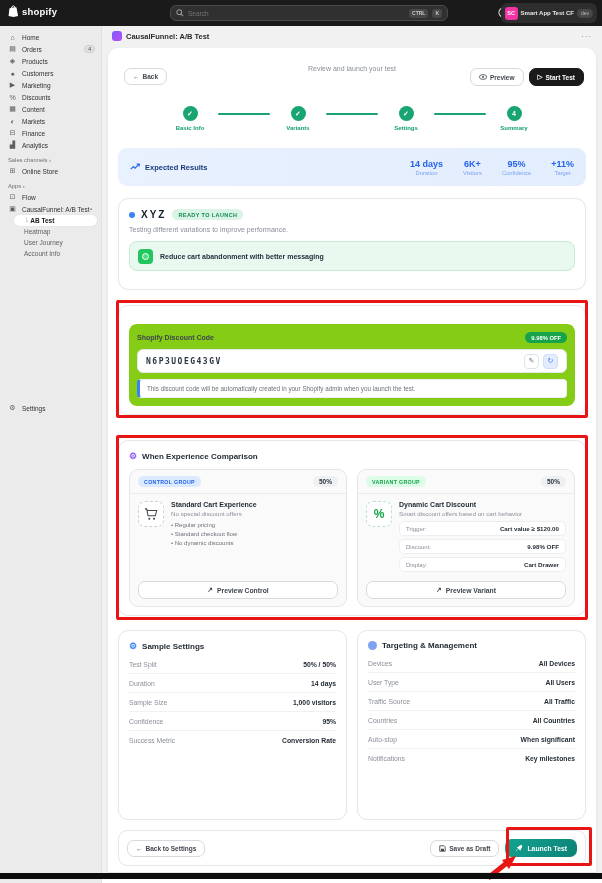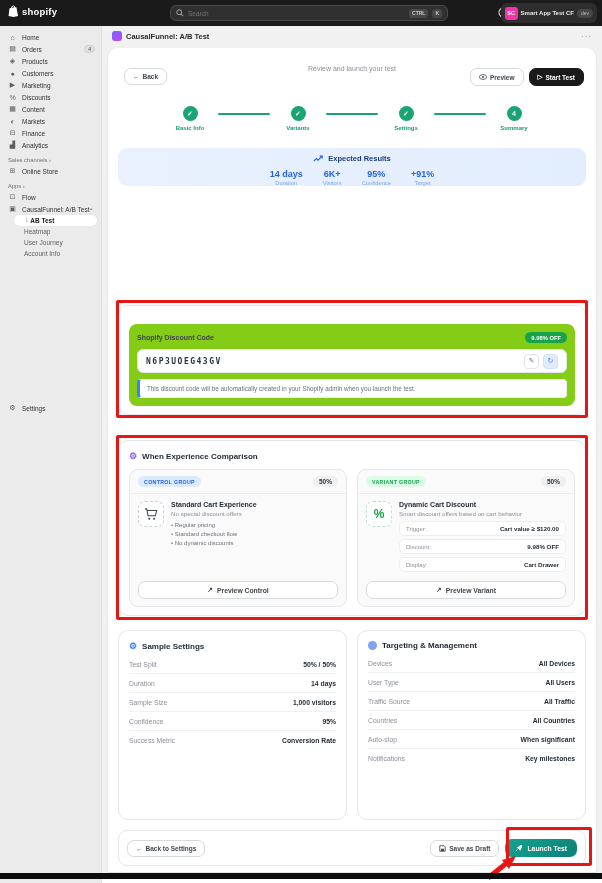--- a/index.html
+++ b/index.html
@@ -50,21 +50,21 @@
   .btn-dark { background:#1a1a1a; border-color:#1a1a1a; color:#fff; }
 
   
   .stepper { position:absolute; left:0; right:0; top:58px; display:flex; justify-content:center; align-items:flex-start; }
   .step { display:flex; flex-direction:column; align-items:center; width:56px; cursor:pointer; }
   .step-c { width:15px; height:15px; border-radius:50%; background:#19a571; color:#fff; font-size:7px; font-weight:bold; display:flex; align-items:center; justify-content:center; }
   .step-l { margin-top:4px; font-size:6px; font-weight:bold; color:#17a06d; }
   .step-line { width:52px; height:2px; background:#19a571; margin-top:7px; border-radius:1px; }
 
   
-  .banner { position:absolute; left:10px; right:10px; top:100px; height:38px; background:linear-gradient(90deg,#e9f1fe,#e2edfd); border-radius:9px; display:flex; align-items:center; padding:0 12px;flex-direction:column; }
+  .banner { position:absolute; left:10px; right:10px; top:100px; height:38px; background:linear-gradient(90deg,#e9f1fe,#e2edfd); border-radius:9px; display:flex; align-items:center; padding:0 12px; }
   .banner-title { display:flex; align-items:center; gap:5px; font-size:7.5px; font-weight:bold; color:#1d3b7a; flex:1; }
   .stats { display:flex; gap:20px; }
   .stat { text-align:center; }
   .stat-v { font-size:9px; font-weight:bold; color:#2563eb; }
   .stat-l { font-size:5.8px; color:#7ea4ef; margin-top:1px; }
 
   
   .sec-card { position:absolute; left:10px; right:10px; background:#fff; border:1px solid #e4e6e9; border-radius:10px; padding:10px; }
   .sec-title { display:flex; align-items:center; gap:5px; font-size:8px; font-weight:bold; color:#1f2730; }
 
@@ -327,26 +327,40 @@
           </div>
         <div class="stat">
             <div class="stat-v">6K+</div>
             <div class="stat-l">Visitors</div>
           </div>
         <div class="stat">
             <div class="stat-v">95%</div>
             <div class="stat-l">Confidence</div>
           </div>
         <div class="stat">
-            <div class="stat-v">+91%</div>
+            <div class="stat-v">+11%</div>
             <div class="stat-l">Target</div>
           </div>
       </div>
     </div>
 
+    <div class="sec-card xyz-card">
+      <div class="xyz-row">
+        <span class="bluedot"></span>
+        <span class="xyz-name">XYZ</span>
+        <span class="ready-badge">READY TO LAUNCH</span>
+      </div>
+      <div class="xyz-desc">Testing different variations to improve performance.</div>
+      <div class="hypo">
+        <span class="hypo-ico">
+            <span></span>
+          </span>
+        <span class="hypo-text">Reduce cart abandonment with better messaging</span>
+      </div>
+    </div>
 
     <div class="sec-card disc-card">
       <div class="disc-box">
         <div class="disc-row1">
           <span class="disc-label">Shopify Discount Code</span>
           <span class="off-badge">9.98% OFF</span>
         </div>
         <div class="code-row">
           <span class="code-text">N6P3UOEG43GV</span>
           <span class="mini-btn">

